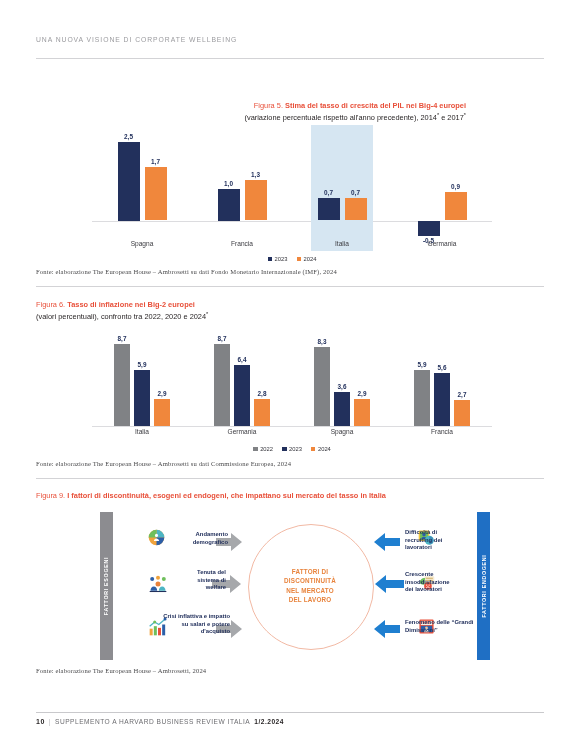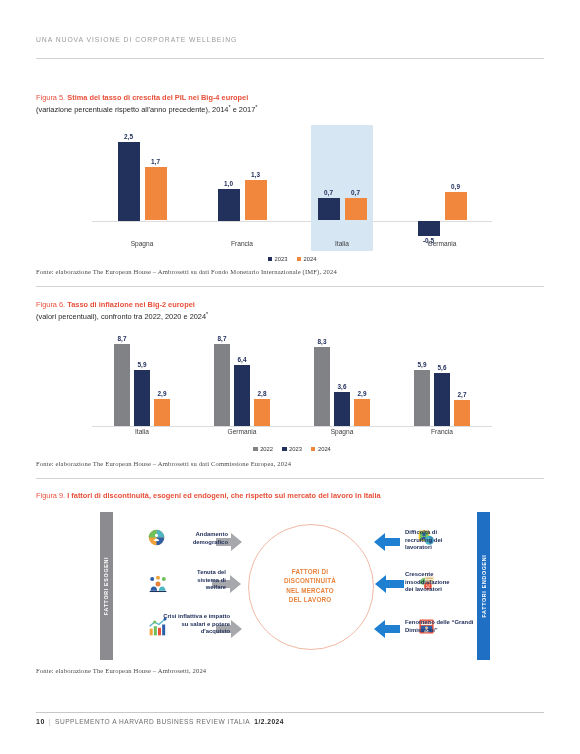--- a/index.html
+++ b/index.html
@@ -102,21 +102,21 @@
   .footer .iss{font-weight:700;color:#231f20;}
 </style>
 </head>
 <body>
 
 <div class="page">
 
   <div class="runhead">UNA NUOVA VISIONE DI CORPORATE WELLBEING</div>
   <div class="runrule"></div>
 
-  <div class="fig-title" style="left:36px;top:93px;width:430px;">
+  <div class="fig-title" style="left:36px;top:101px;width:430px;text-align:right;">
     <span class="lead">Figura 5.</span>
     <span class="bold">Stima del tasso di crescita del PIL nei Big-4 europei</span><br>
     <span class="fig-sub">(variazione percentuale rispetto all'anno precedente), 2014</span><span class="sup fig-sub">*</span><span class="fig-sub"> e 2017</span><span class="sup fig-sub">*</span>
   </div>
 
   <div class="chart" id="chart5" style="left:92px;top:126px;width:400px;height:126px;">
       <div class="axis" style="top: 94.5px;"></div>
       <div class="bar" style="left: 25.5px; top: 15.75px; width: 22px; height: 78.75px; background: rgb(34, 48, 92);"></div>
       <div class="vlabel" style="left: 19.5px; width: 34px; top: 6.75px;">2,5</div>
       <div class="bar" style="left: 52.5px; top: 40.95px; width: 22px; height: 53.55px; background: rgb(240, 135, 60);"></div>
@@ -204,21 +204,21 @@
         <span class="sw" style="background: rgb(240, 135, 60);"></span>
         <span>2024</span>
       </div>
     </div>
 
   <div class="source" style="top:460px;">Fonte: elaborazione The European House – Ambrosetti su dati Commissione Europea, 2024</div>
   <div class="rule" style="top:478px;"></div>
 
   <div class="fig-title" style="left:36px;top:491px;width:470px;">
     <span class="lead">Figura 9.</span>
-    <span class="bold">I fattori di discontinuità, esogeni ed endogeni, che rispetto sul mercato del lavoro in Italia</span>
+    <span class="bold">I fattori di discontinuità, esogeni ed endogeni, che impattano sul mercato del tasso in Italia</span>
   </div>
 
   <div class="diagram">
 
     <div class="sidebar-band band-left">
       <span>FATTORI ESOGENI</span>
     </div>
     <div class="sidebar-band band-right">
       <span>FATTORI ENDOGENI</span>
     </div>

